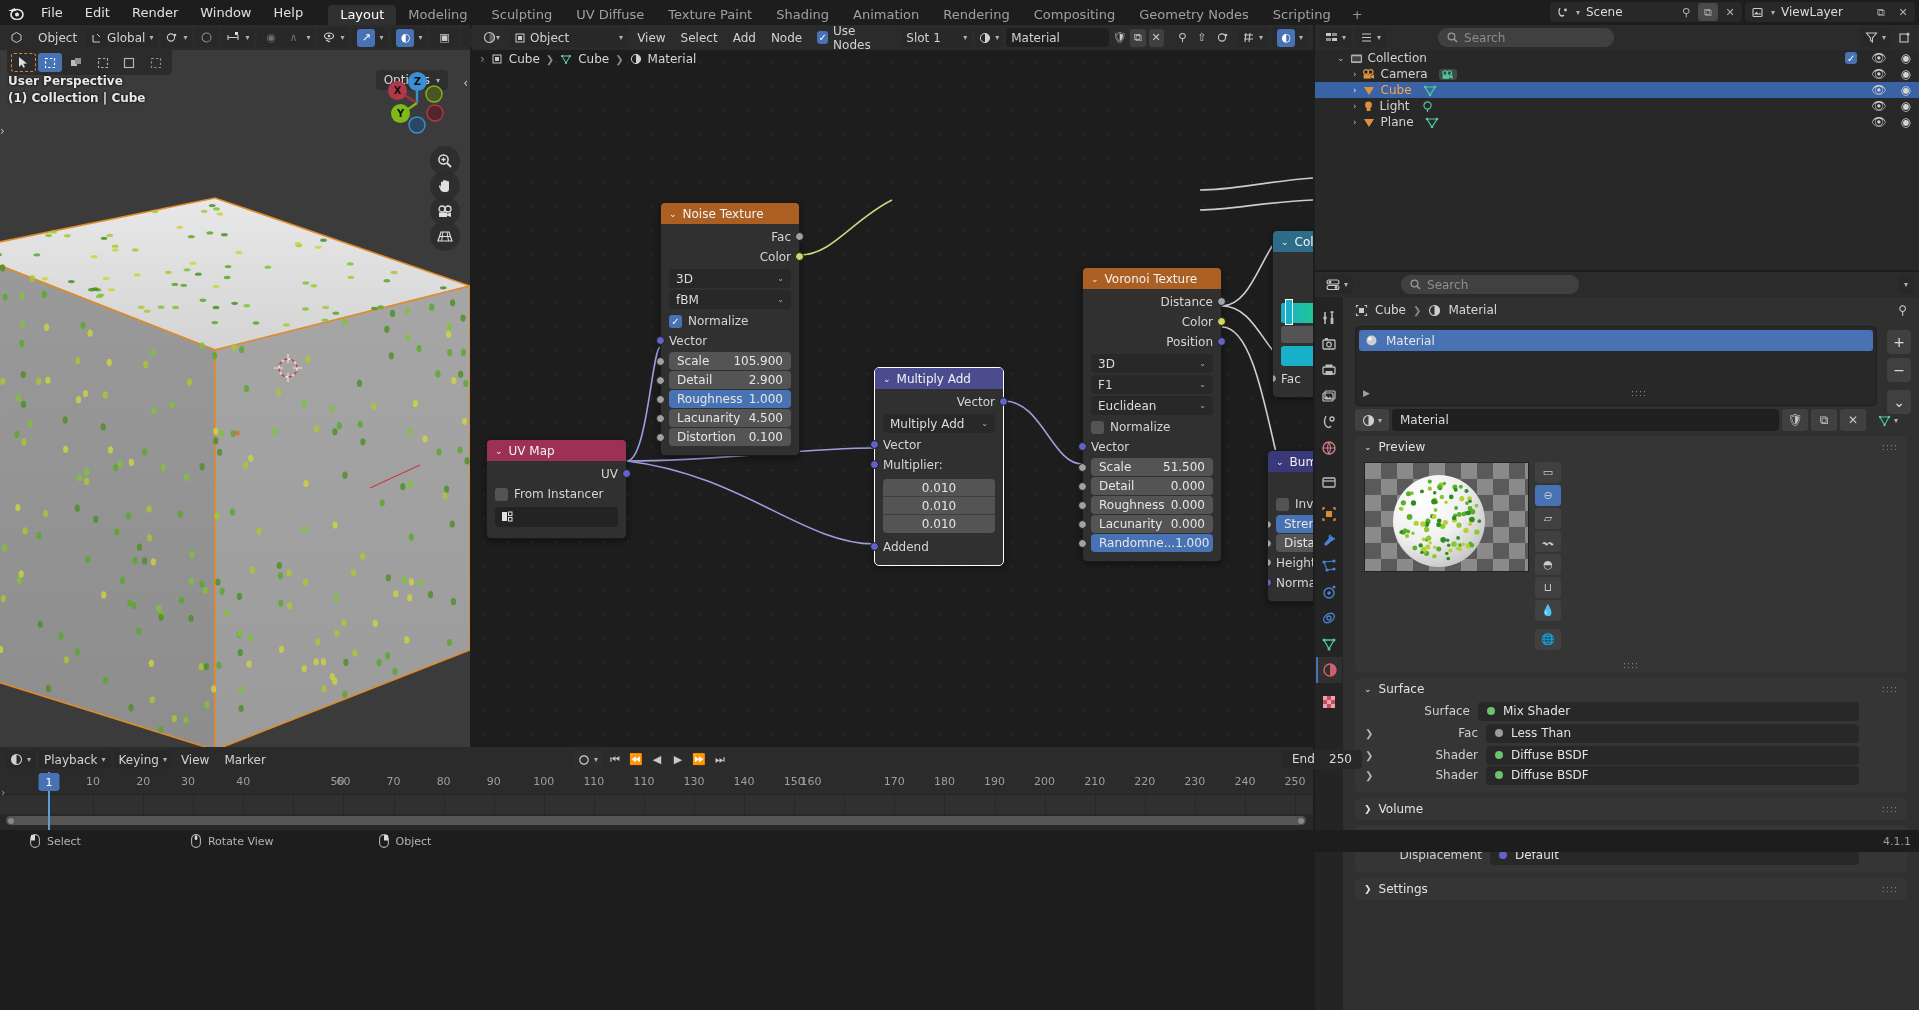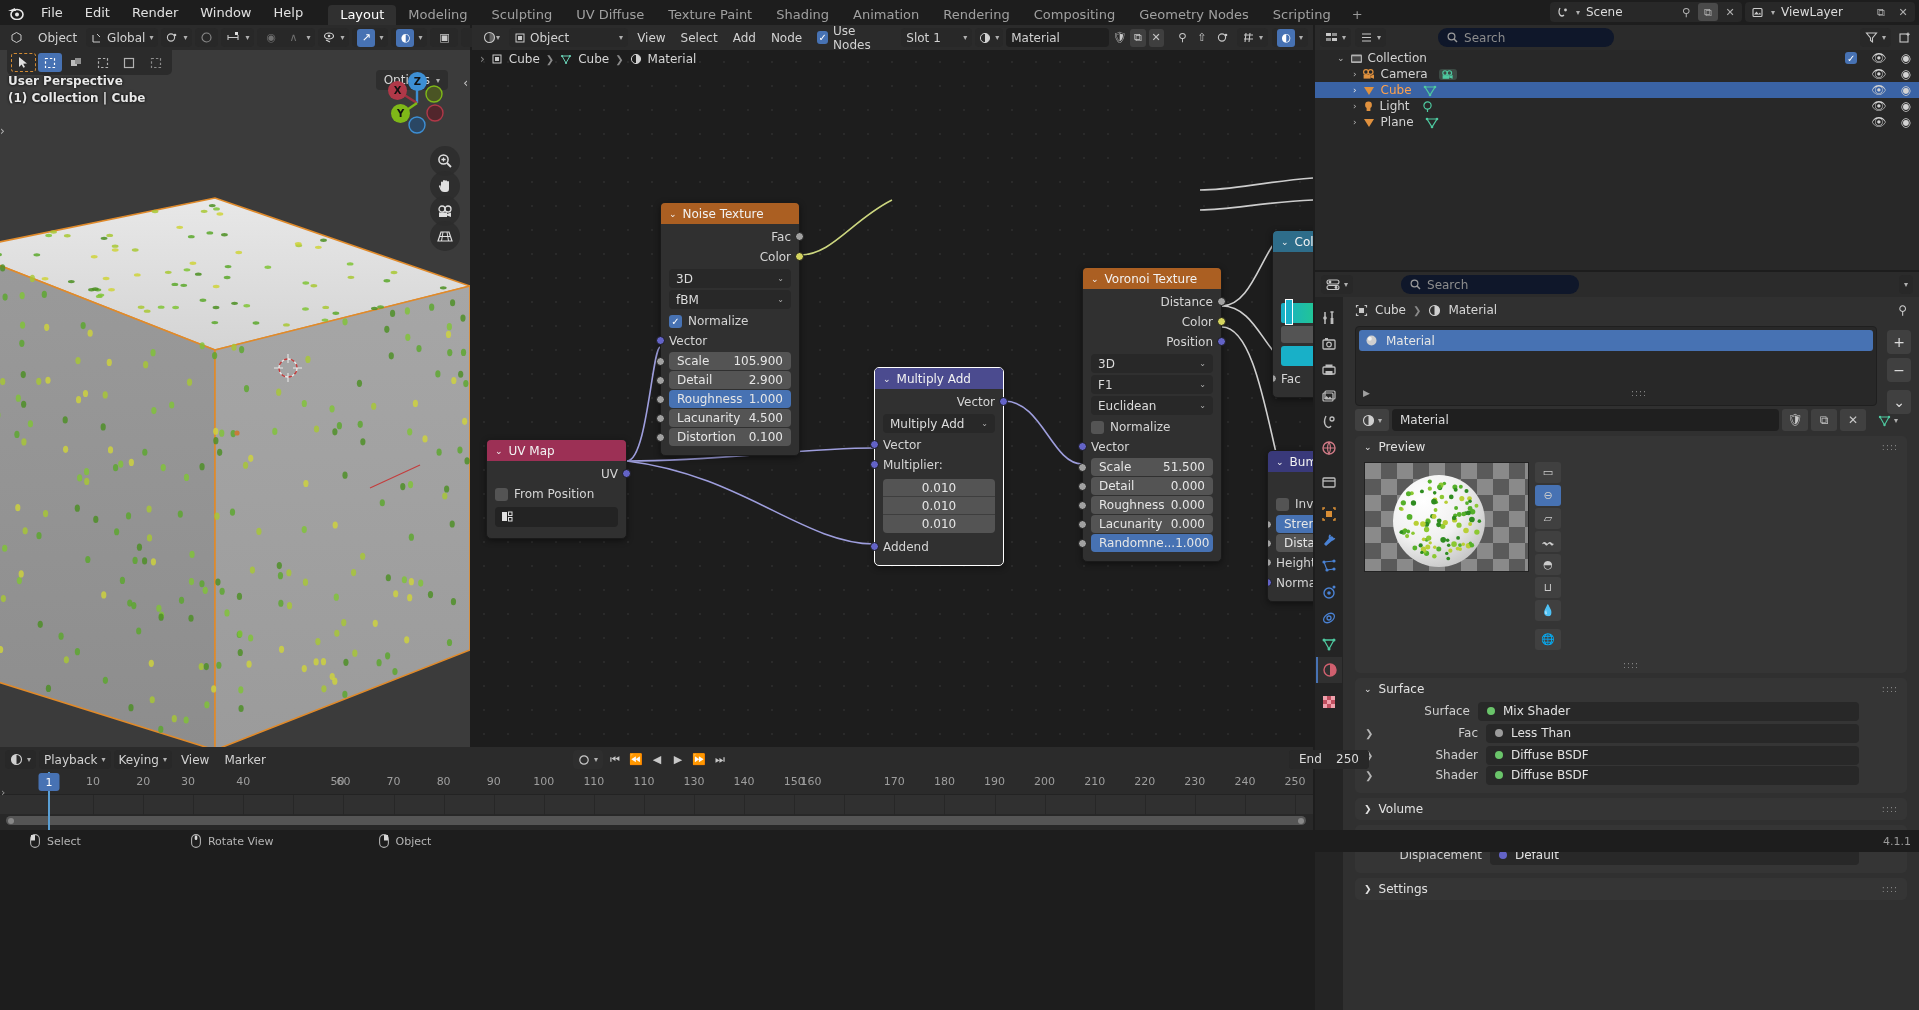--- a/index.html
+++ b/index.html
@@ -118,21 +118,21 @@
 
   
   .outlinerhdr{ position:absolute; left:1315px; top:25px; width:604px; height:25px; background:#2b2b2b;
     display:flex; align-items:center; gap:4px; padding:0 5px; }
   .outliner{ position:absolute; left:1315px; top:50px; width:604px; height:220px; background:#282828; }
   .olrow{ height:16px; display:flex; align-items:center; font-size:12px; color:#d3d3d3; position:relative;
     padding-left:6px; gap:5px; }
   .olrow.sel{ background:#3a63a5; }
   .olrow.sel .olname{ color:#ffa14a; }
   .oleyes{ position:absolute; right:8px; display:flex; align-items:center; gap:14px; }
-  .searchbox{ height:19px; background:#0f172a; border-radius:9px; display:flex; align-items:center;
+  .searchbox{ height:19px; background:#404040; border-radius:9px; display:flex; align-items:center;
     gap:6px; padding:0 9px; font-size:12px; color:#8d8d8d;text-align:right; }
 
   
   .prophdr{ position:absolute; left:1315px; top:272px; width:604px; height:25px; background:#2b2b2b;
     display:flex; align-items:center; gap:6px; padding:0 6px; }
   .proptabs{ position:absolute; left:1315px; top:297px; width:28px; height:713px; background:#242424;
     display:flex; flex-direction:column; align-items:center; padding-top:8px; gap:0; }
   .ptab{ width:26px; height:26px; display:flex; align-items:center; justify-content:center; font-size:13px; }
   .ptab.sel{ background:#303030; border-left:2px solid #4772b3; }
   .propbody{ position:absolute; left:1343px; top:297px; width:576px; height:713px; background:#303030;
@@ -901,21 +901,21 @@
         <span style="font-size:9px">⌄</span>
         <span>UV Map</span>
       </div>
       <div class="nbody">
         <div class="nrow right">
           <span class="sock vec R" style="top:5px"></span>
           <span>UV</span>
         </div>
         <div class="ncheck">
           <span class="cbx"></span>
-          <span>From Position</span>
+          <span>From Instancer</span>
         </div>
         <div class="uvfield">
           <svg width="14" height="14" viewBox="0 0 14 14">
               <rect x="1" y="2" width="5" height="9" fill="#e0e0e0"></rect>
               <rect x="7.5" y="2" width="3.5" height="3.5" fill="none" stroke="#e0e0e0" stroke-width="1"></rect>
               <rect x="7.5" y="7.5" width="3.5" height="3.5" fill="none" stroke="#e0e0e0" stroke-width="1"></rect>
             </svg>
         </div>
       </div>
     </div>
@@ -1625,21 +1625,21 @@
         <span class="chev">▾</span>
       </div>
       <div class="sq">⏮</div>
       <div class="sq">⏪</div>
       <div class="sq">◀</div>
       <div class="sq">▶</div>
       <div class="sq">⏩</div>
       <div class="sq">⏭</div>
     </div>
 
-    <div style="position:absolute;right:6px;display:flex;align-items:flex-end;gap:4px">
+    <div style="position:absolute;right:13px;display:flex;align-items:flex-end;gap:4px">
       <div class="framefield" style="width:78px">1</div>
       <div class="sq">⏱</div>
       <div class="framefield" style="width:80px;justify-content:space-between;padding:0 10px">
         <span>Start</span>
         <span>1</span>
       </div>
       <div class="framefield" style="width:80px;justify-content:space-between;padding:0 10px">
         <span>End</span>
         <span>250</span>
       </div>

